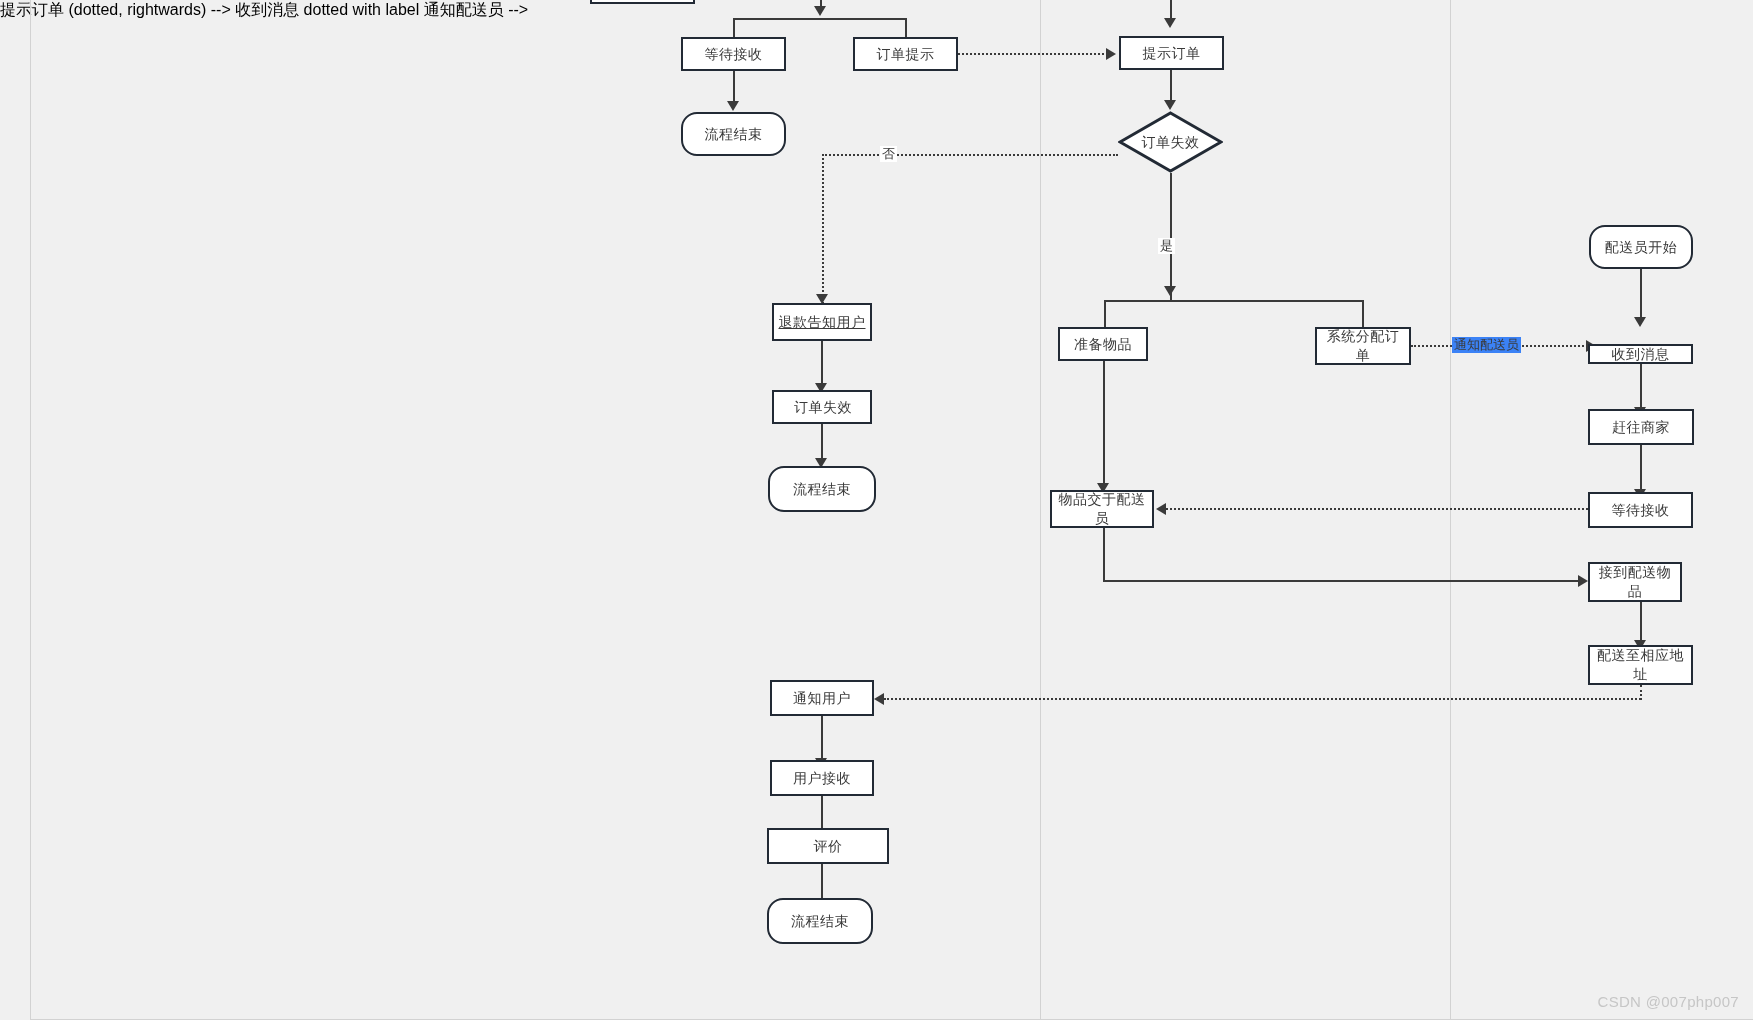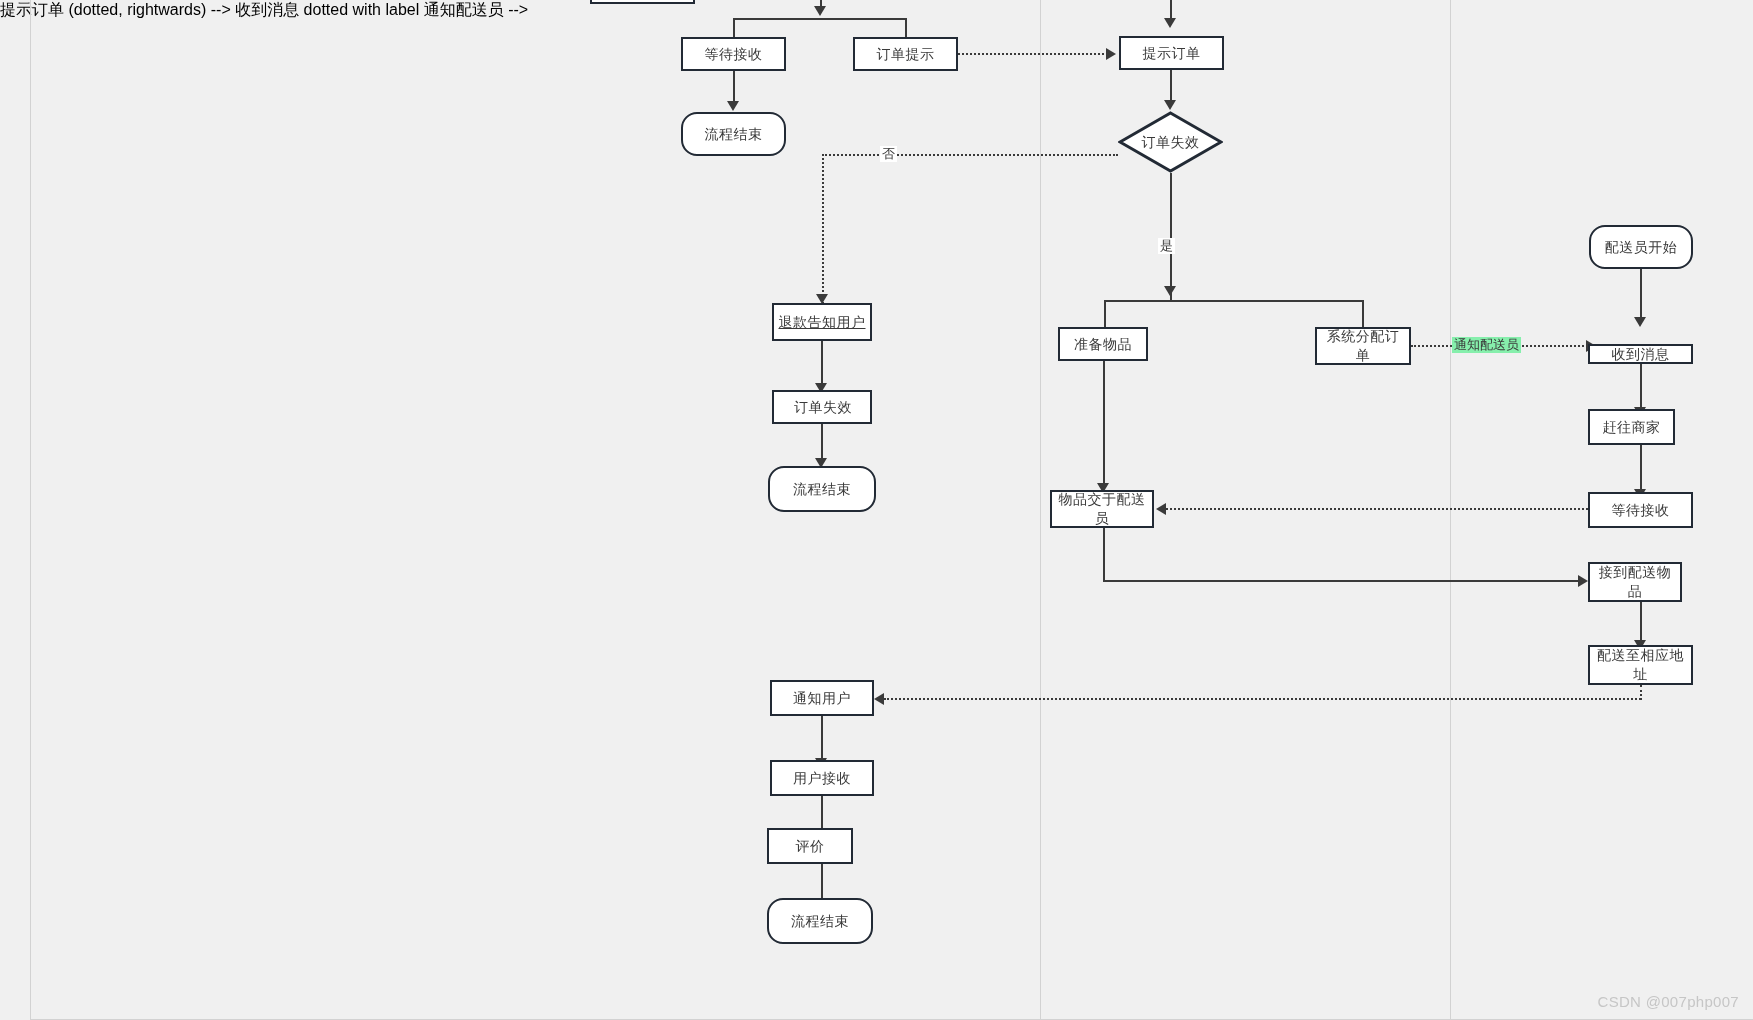--- a/index.html
+++ b/index.html
@@ -131,21 +131,21 @@
   .edge-label {
     position: absolute;
     background: #ffffff;
     color: #3a3a3a;
     font-size: 13px;
     line-height: 16px;
     padding: 0 2px;
     white-space: nowrap;
     z-index: 4;
   }
-  .edge-label.on-grey { background: #86efac; }
+  .edge-label.on-grey { background: #3b82f6; }
 
   .watermark {
     position: absolute;
     right: 14px;
     bottom: 10px;
     color: #c6c6c6;
     font-size: 15px;
     letter-spacing: 0.3px;
     z-index: 5;
   }
@@ -293,21 +293,21 @@
   <div class="line-v" style="left:1640px; top:269px; height:52px;"></div>
   <div class="arrow down" style="left:1634px; top:317px;"></div>
 
   <div class="node process" style="left:1588px; top:344px; width:105px; height:20px;">
     <span>收到消息</span>
   </div>
 
   <div class="line-v" style="left:1640px; top:363px; height:48px;"></div>
   <div class="arrow down" style="left:1634px; top:407px;"></div>
 
-  <div class="node process" style="left:1588px; top:409px; width:87px; height:36px;">
+  <div class="node process" style="left:1588px; top:409px; width:106px; height:36px;">
     <span>赶往商家</span>
   </div>
 
   <div class="line-v" style="left:1640px; top:445px; height:48px;"></div>
   <div class="arrow down" style="left:1634px; top:489px;"></div>
 
   <div class="node process" style="left:1588px; top:492px; width:105px; height:36px;">
     <span>等待接收</span>
   </div>
 
@@ -339,21 +339,21 @@
   <div class="line-v" style="left:821px; top:716px; height:46px;"></div>
   <div class="arrow down" style="left:815px; top:758px;"></div>
 
   <div class="node process" style="left:770px; top:760px; width:104px; height:36px;">
     <span>用户接收</span>
   </div>
 
   <div class="line-v" style="left:821px; top:796px; height:44px;"></div>
   <div class="arrow down" style="left:815px; top:834px;"></div>
 
-  <div class="node process" style="left:767px; top:828px; width:86px; height:36px;">
+  <div class="node process" style="left:767px; top:828px; width:122px; height:36px;">
     <span>评价</span>
   </div>
 
   <div class="line-v" style="left:821px; top:864px; height:44px;"></div>
   <div class="arrow down" style="left:815px; top:902px;"></div>
 
   <div class="node terminator" style="left:767px; top:898px; width:106px; height:46px;">
     <span>流程结束</span>
   </div>
 

